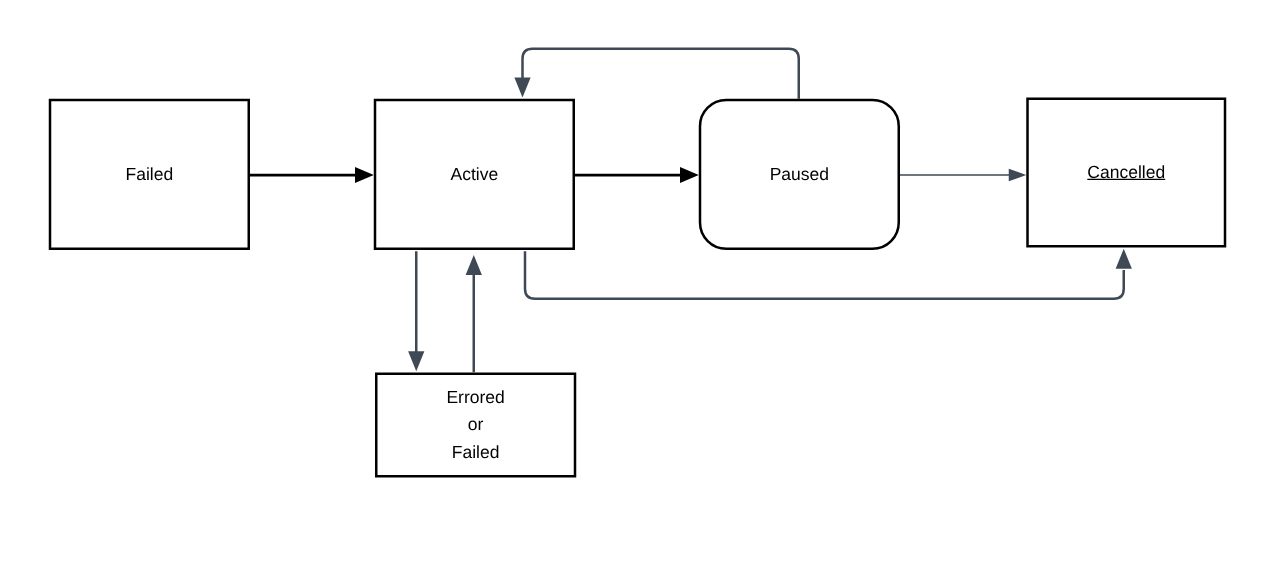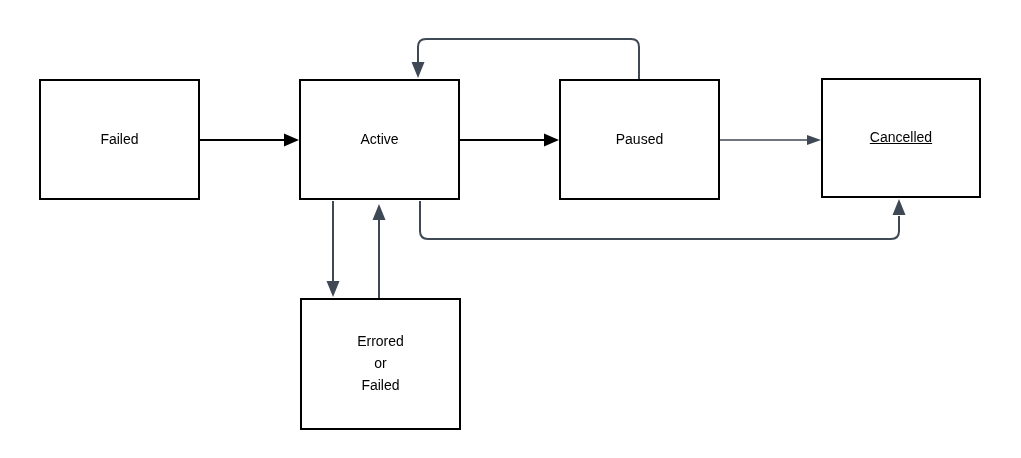--- a/index.html
+++ b/index.html
@@ -41,23 +41,23 @@
   }
   .node .label {
     color: var(--text);
     font-size: 14px;
     line-height: 1.55;
     text-align: center;
     white-space: pre-line;
   }
   .n-pending   { left: 39px;  top: 79px;  width: 161px; height: 121px; }
   .n-active    { left: 299px; top: 79px;  width: 161px; height: 121px; }
-  .n-paused    { left: 559px; top: 79px;  width: 161px; height: 121px; }
+  .n-paused    { left: 559px; top: 79px;  width: 161px; height: 121px; border-radius: 22px; }
   .n-cancelled { left: 821px; top: 78px;  width: 160px; height: 120px; text-decoration: underline; }
-  .n-errored   { left: 300px; top: 298px; width: 161px; height: 132px; }
+  .n-errored   { left: 300px; top: 298px; width: 161px; height: 84px; }
 </style>
 </head>
 <body>
 
 <div class="stage">
 
   <svg class="edges" viewBox="0 0 1021 458" xmlns="http://www.w3.org/2000/svg">
 
     <g>
       <path class="e-black" d="M200,140 L285,140"></path>

